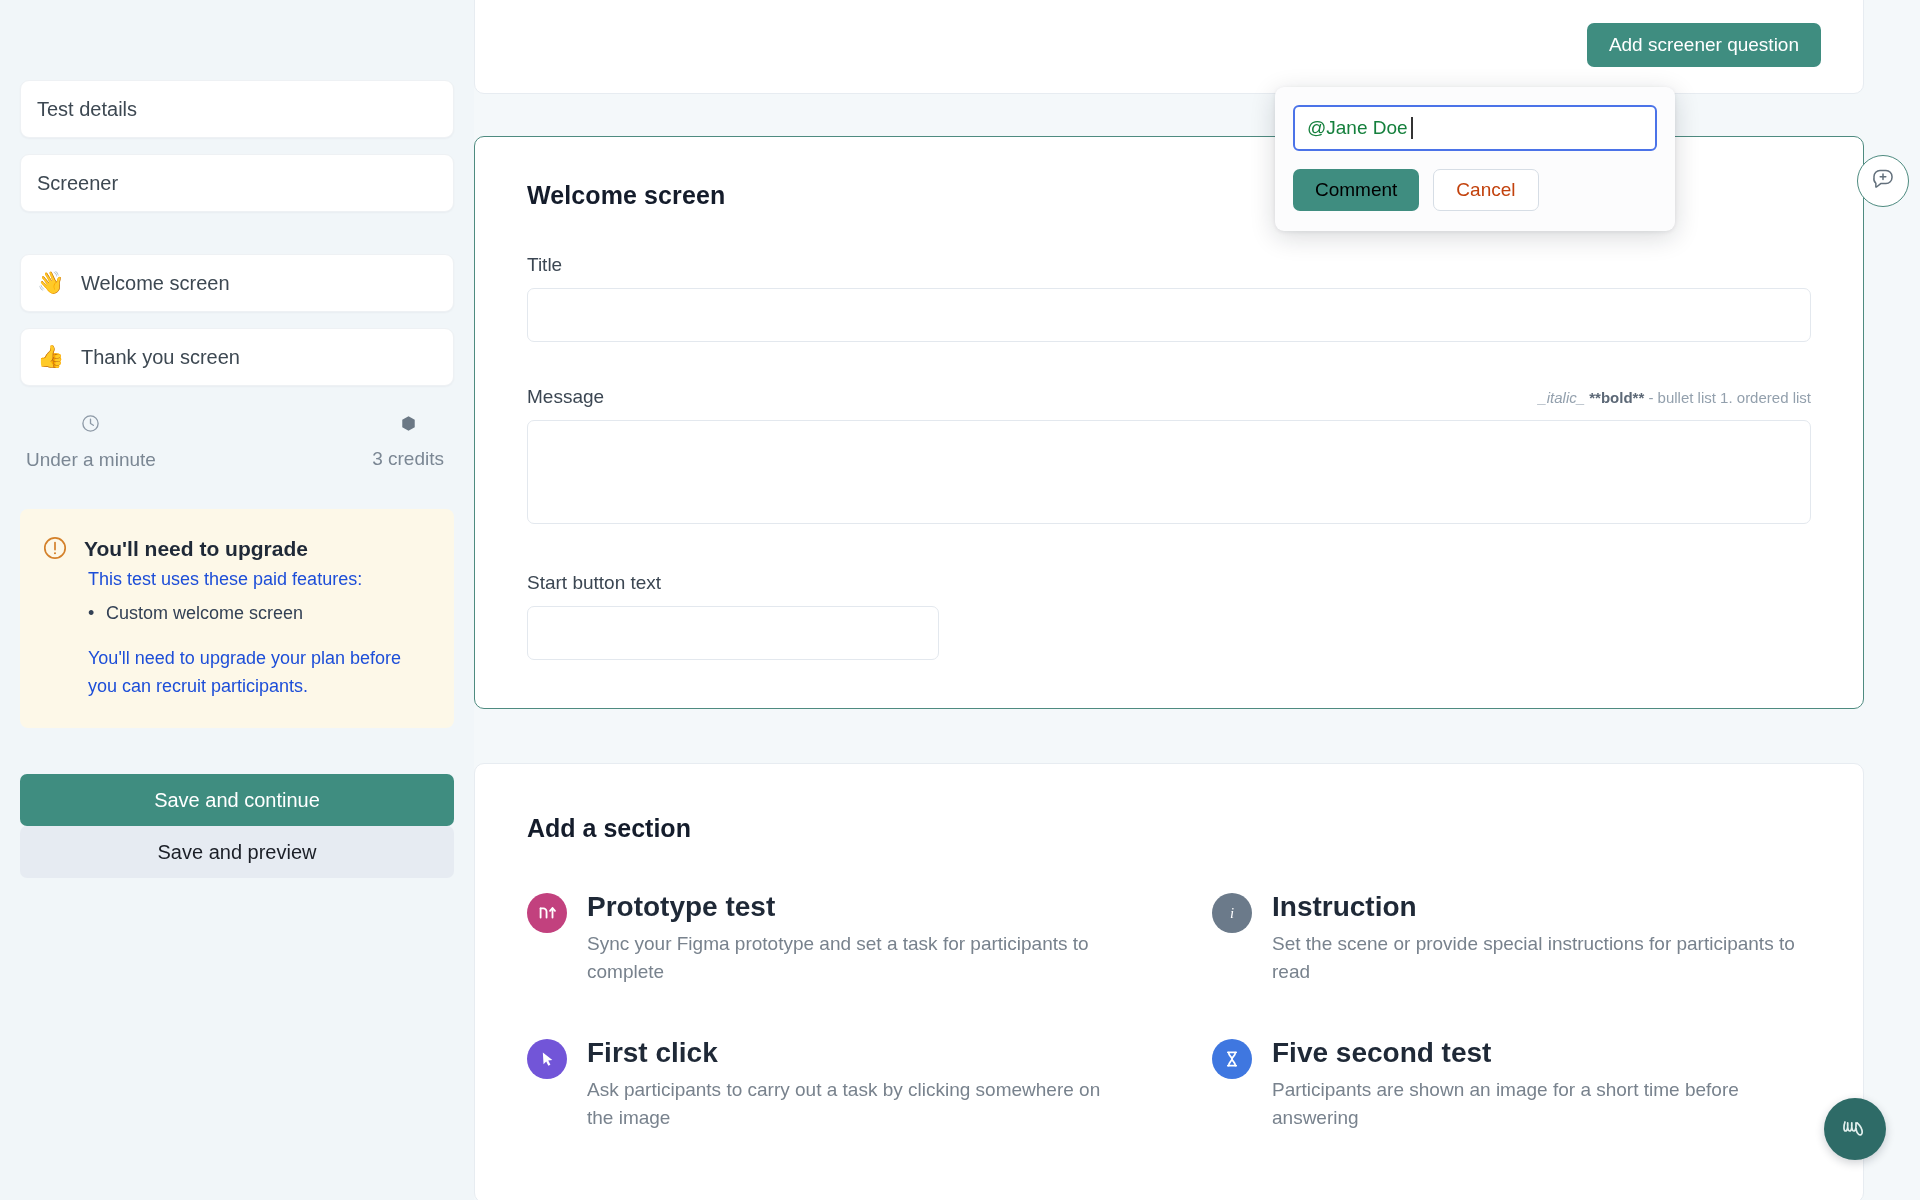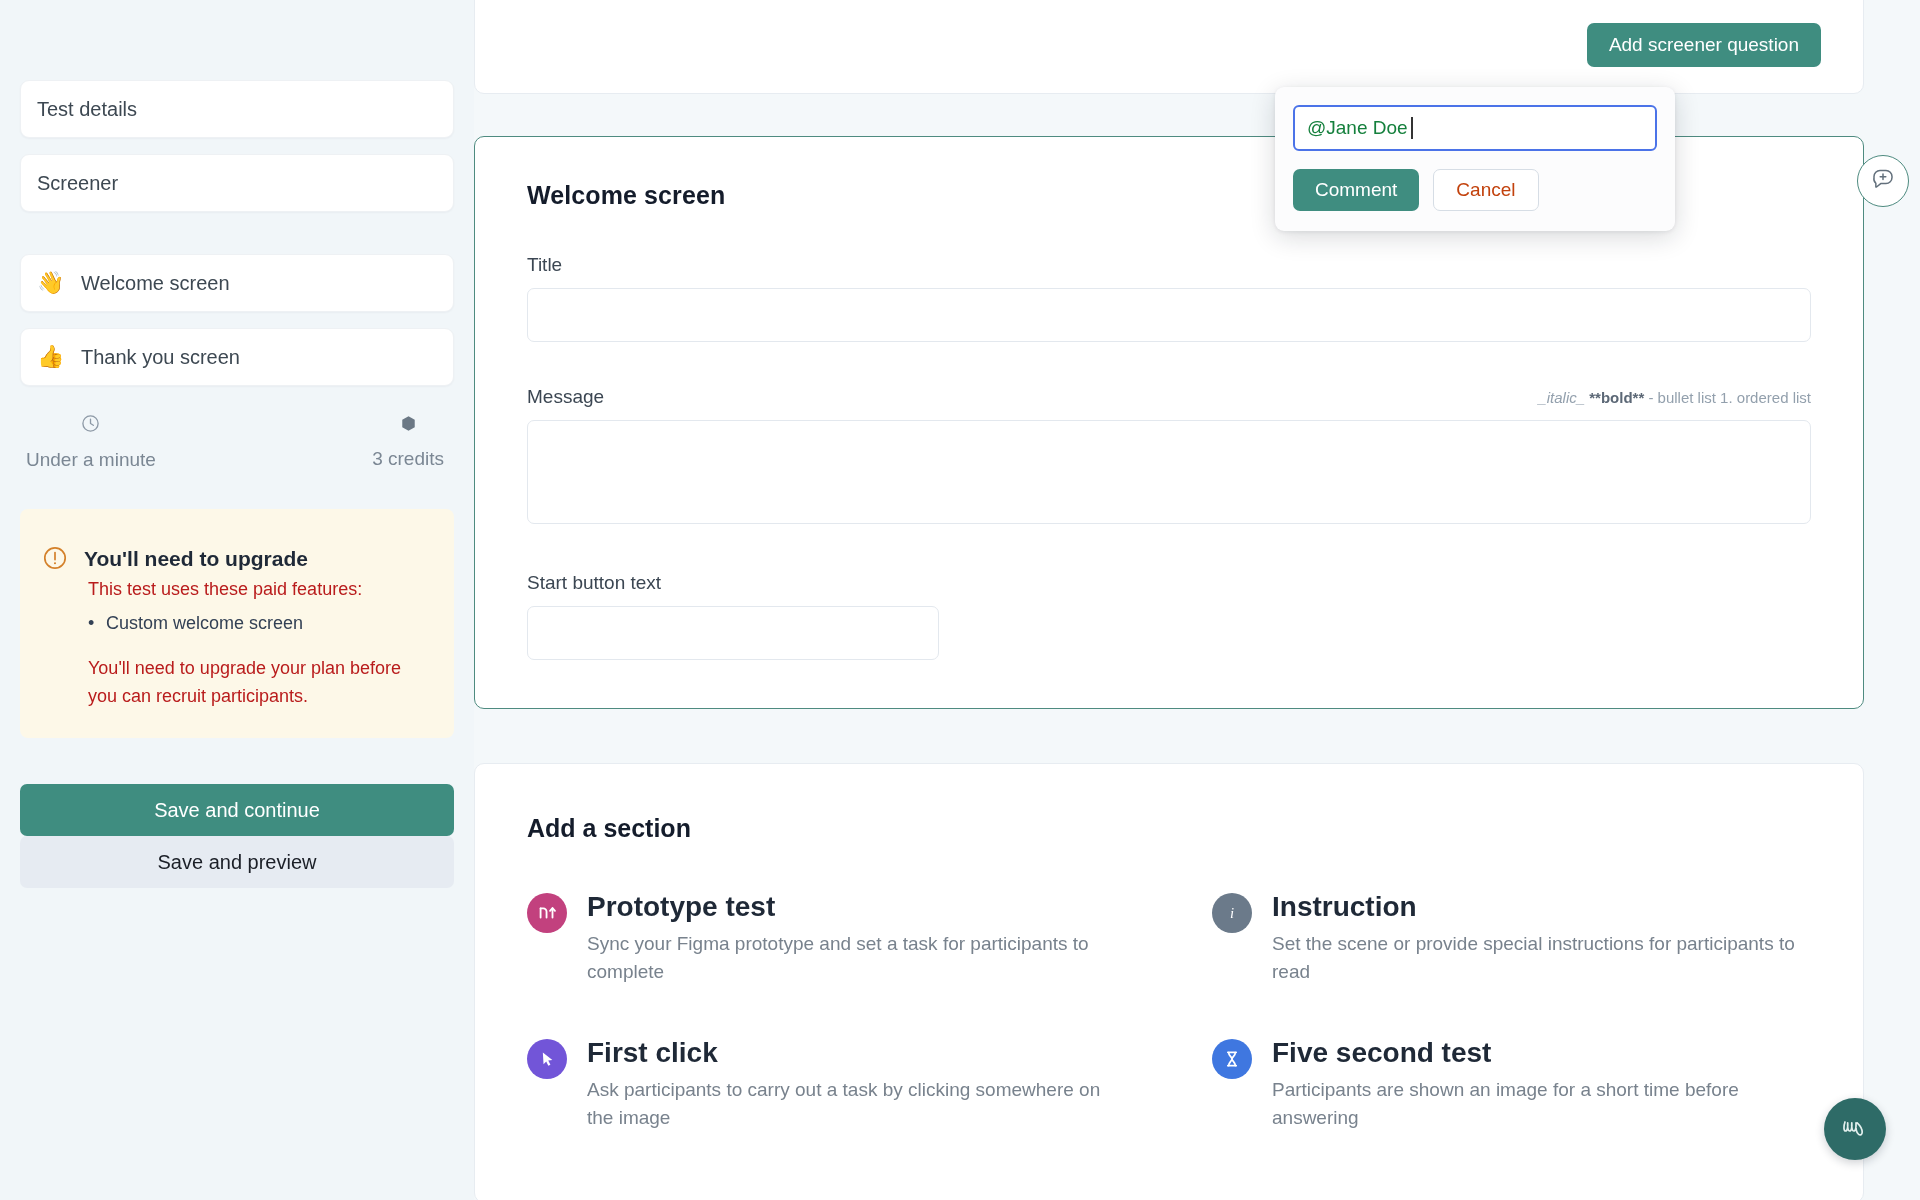--- a/index.html
+++ b/index.html
@@ -40,26 +40,26 @@
     margin-top: 28px; padding: 0 10px 0 6px;
     color: #7b8794; font-size: 19px;
   }
   .meta-item { display: flex; align-items: center; gap: 11px; flex-direction: column; }
   .meta-spacer { flex: 1; }
 
   .upgrade {
     margin-top: 38px;
     background: #fdf8e8;
     border-radius: 8px;
-    padding: 36px 26px 28px 22px;
+    padding: 26px 26px 28px 22px;
   }
   .upg-head { display: flex; align-items: flex-start; gap: 16px; }
   .upg-title { font-size: 21px; font-weight: bold; color: #1f2937; padding-top: 2px; }
   .upg-body { margin-left: 46px; }
-  .upg-body p { font-size: 18px; color: #b91c1c; line-height: 1.56; }
+  .upg-body p { font-size: 18px; color: #1d4ed8; line-height: 1.56; }
   .upg-list { margin: 6px 0 16px 0; }
   .upg-list li { font-size: 18px; color: #334155; list-style: none; padding-left: 18px; position: relative; line-height: 1.6; }
   .upg-list li:before { content: "\2022"; position: absolute; left: 0; }
 
   .btn-stack { margin-top: 46px; }
   .btn-wide {
     width: 100%; height: 52px;
     border-radius: 7px; border: none;
     font-size: 20px; cursor: pointer;
     display: flex; align-items: center; justify-content: center;
@@ -145,21 +145,21 @@
     font-family: Liberation Sans, sans-serif;
   }
   .caret { display:inline-block; width: 2px; height: 22px; background: #333; margin-left: 3px; }
   .pop-btns { display: flex; gap: 14px; margin-top: 18px; }
   .pop-btn {
     height: 42px; padding: 0 22px; border-radius: 7px;
     font-size: 19px; cursor: pointer;
     font-family: "Liberation Sans", sans-serif;
     display:flex; align-items:center; justify-content:center;
   }
-  .pop-comment { background: #3f8d80; color: #ffffff; border: none; }
+  .pop-comment { background: #3f8d80; color: #000000; border: none; }
   .pop-cancel { background: #fff; color: #c2410c; border: 1px solid #d6dde5; }
 
   
   .add-comment-dot {
     position: absolute;
     right: -46px; top: 18px;
     width: 52px; height: 52px; border-radius: 50%;
     background: #fff; border: 1px solid #4e8b80;
     display: flex; align-items: center; justify-content: center;
     z-index: 30;

